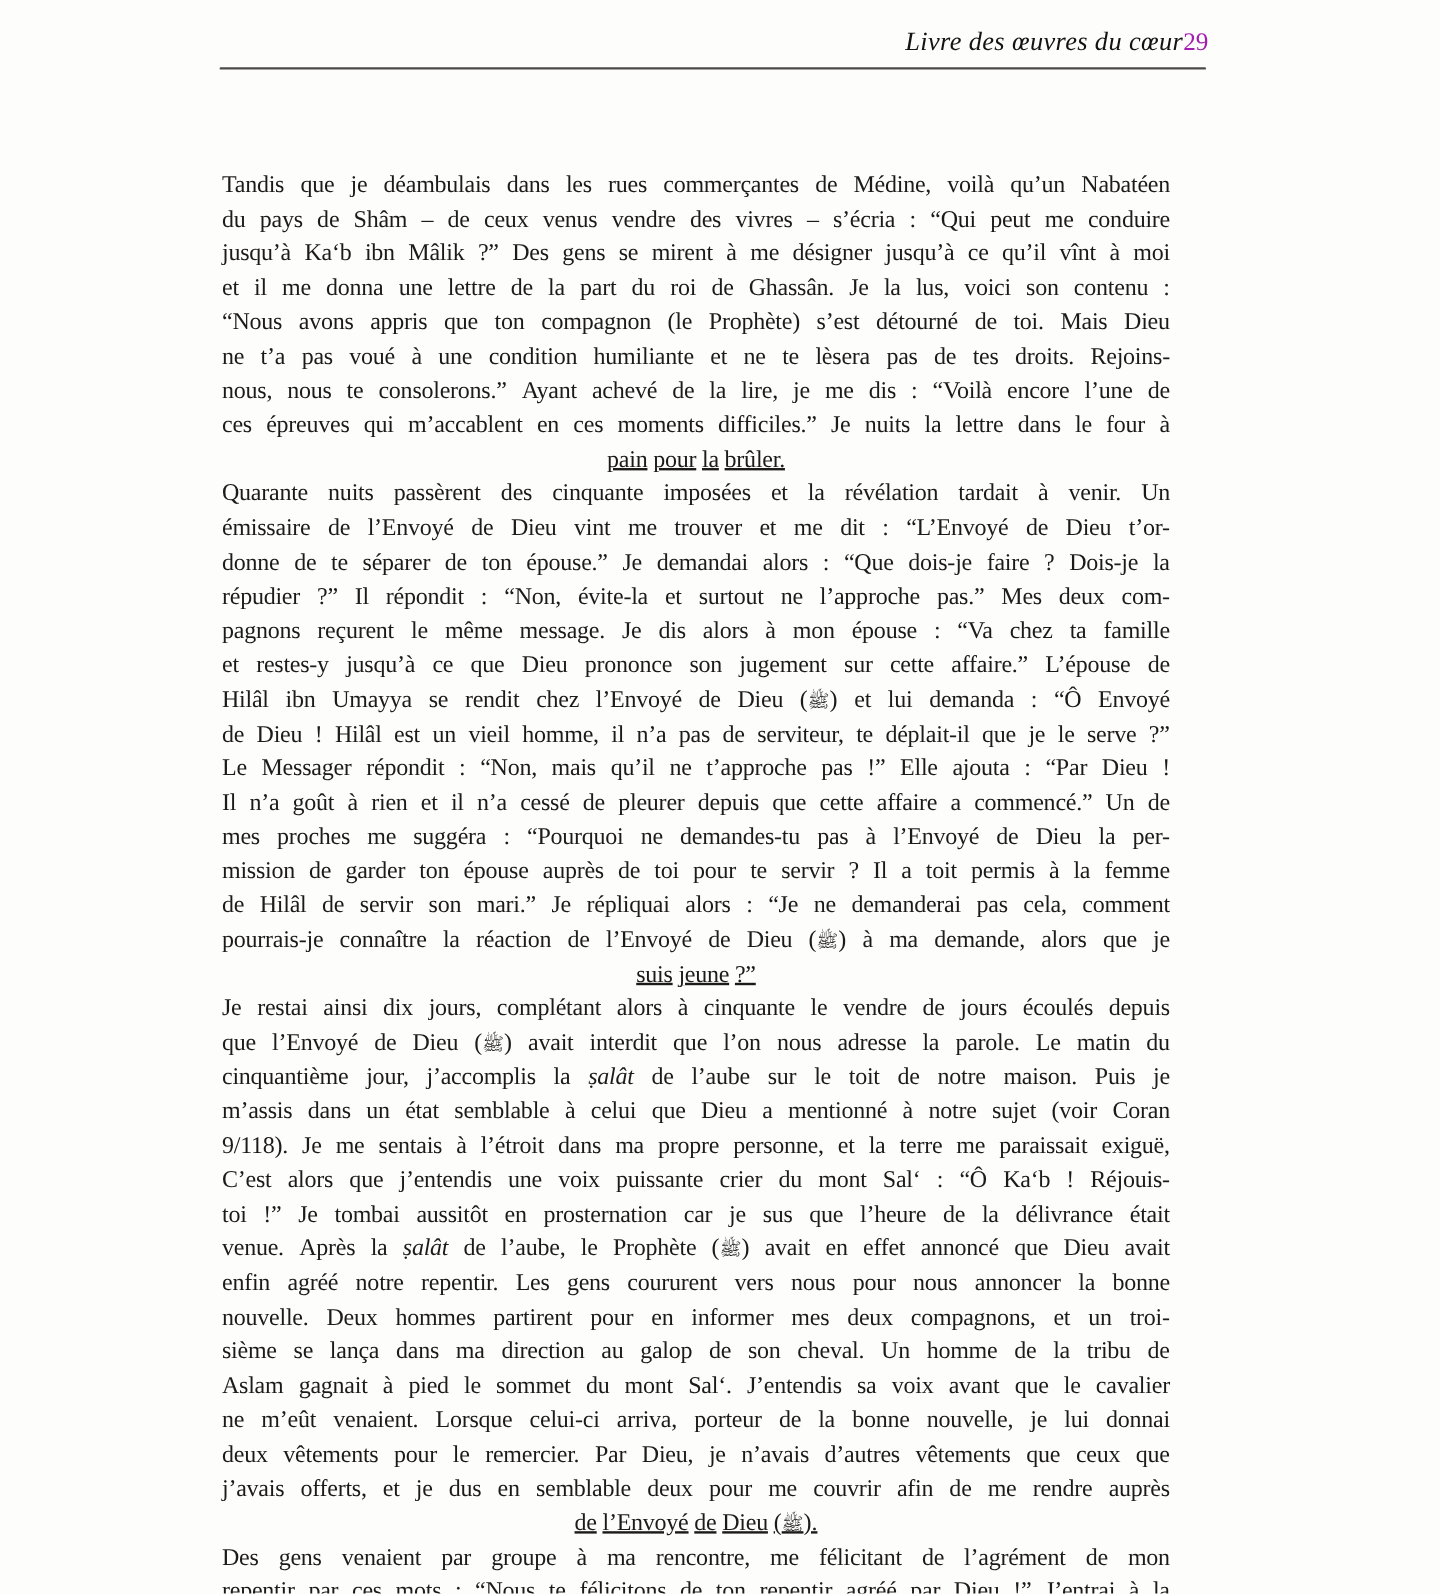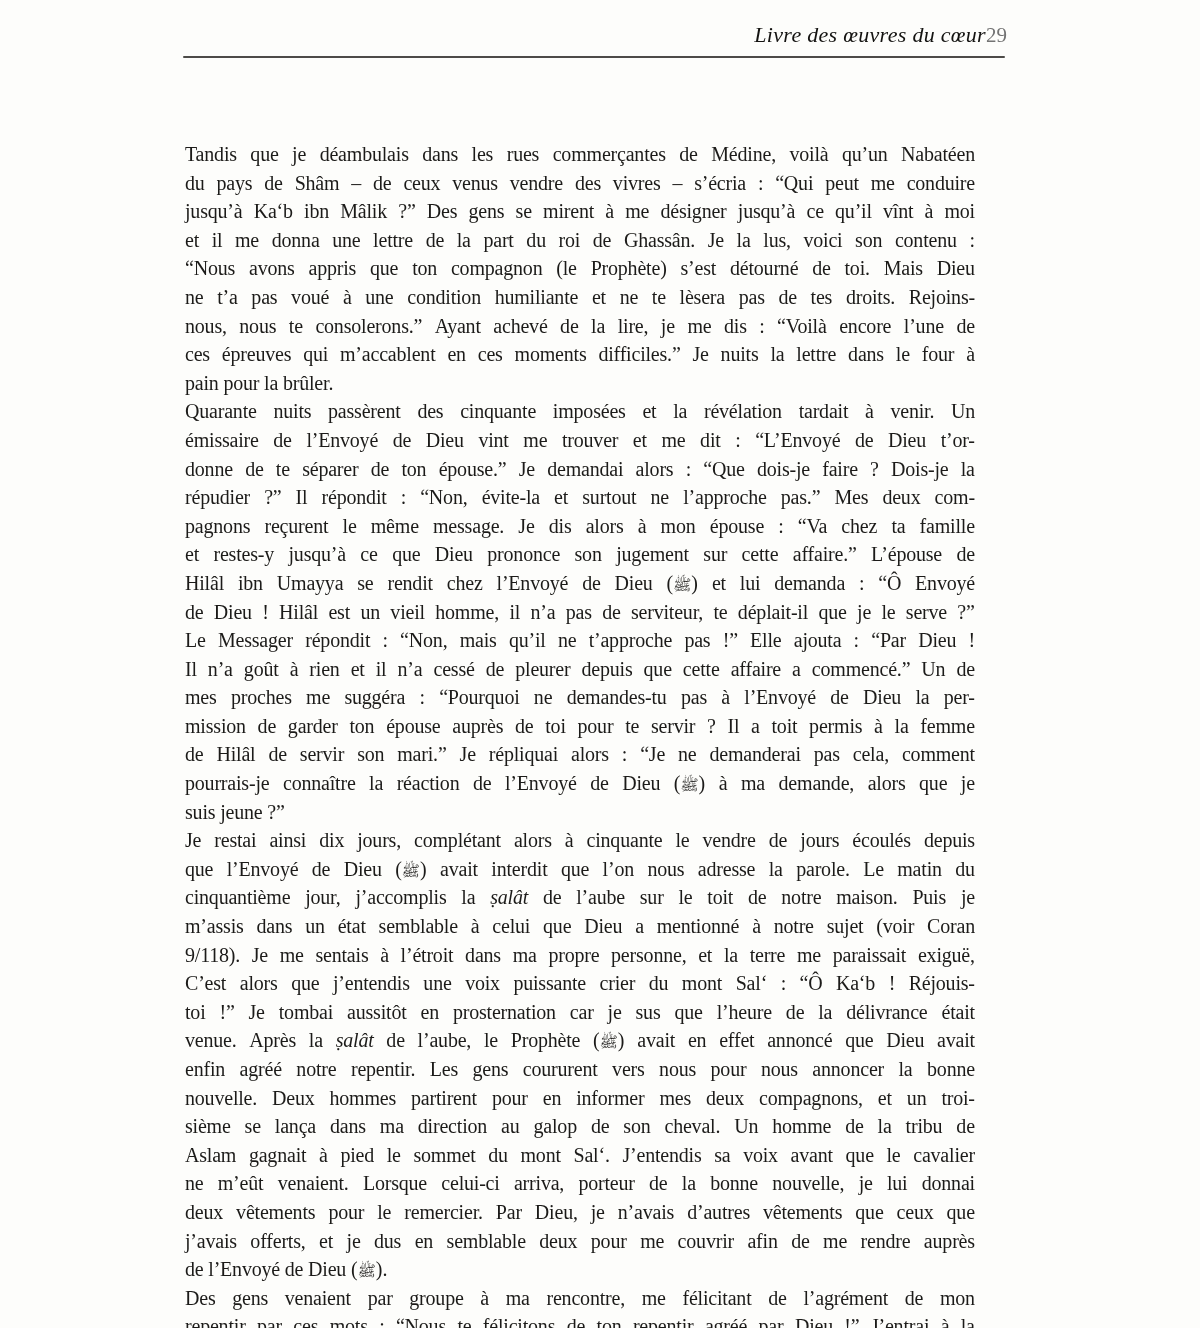--- a/index.html
+++ b/index.html
@@ -10,35 +10,35 @@
     overflow:hidden;
   }
   .page{position:absolute;inset:0;}
   .page-header{
     position:absolute;left:185px;top:22px;width:790px;
     display:flex;justify-content:flex-end;align-items:baseline;margin-left:32px;
   }
   .running-title{
     font-style:italic;font-size:22px;letter-spacing:.3px;color:#141311;
   }
-  .page-number{font-size:21px;color:#737373;}
+  .page-number{font-size:21px;color:#a21caf;}
   .header-rule{
     position:absolute;left:183px;top:56px;width:822px;height:2px;
     background:#34322f;opacity:.88;border-radius:1px;
   }
   .text-block{
     position:absolute;left:185px;top:92px;width:790px;margin-top:48px;
   }
   .paragraph{margin:0;}
   .line{
     display:flex;justify-content:space-between;align-items:baseline;
     height:28.6px;font-size:20px;letter-spacing:-0.2px;
   }
   .line span{flex:0 0 auto;line-height:28.6px;}
-  .line.short{justify-content:flex-start;gap:0.24em;}
+  .line.short{justify-content:center;gap:0.24em;text-decoration:underline;}
   .saw{font-size:0.75em;}
 </style>
 </head>
 <body>
 
 <div class="page">
 
   <div class="page-header">
     <span class="running-title">Livre des œuvres du cœur</span>
     <span class="page-number">29</span>

